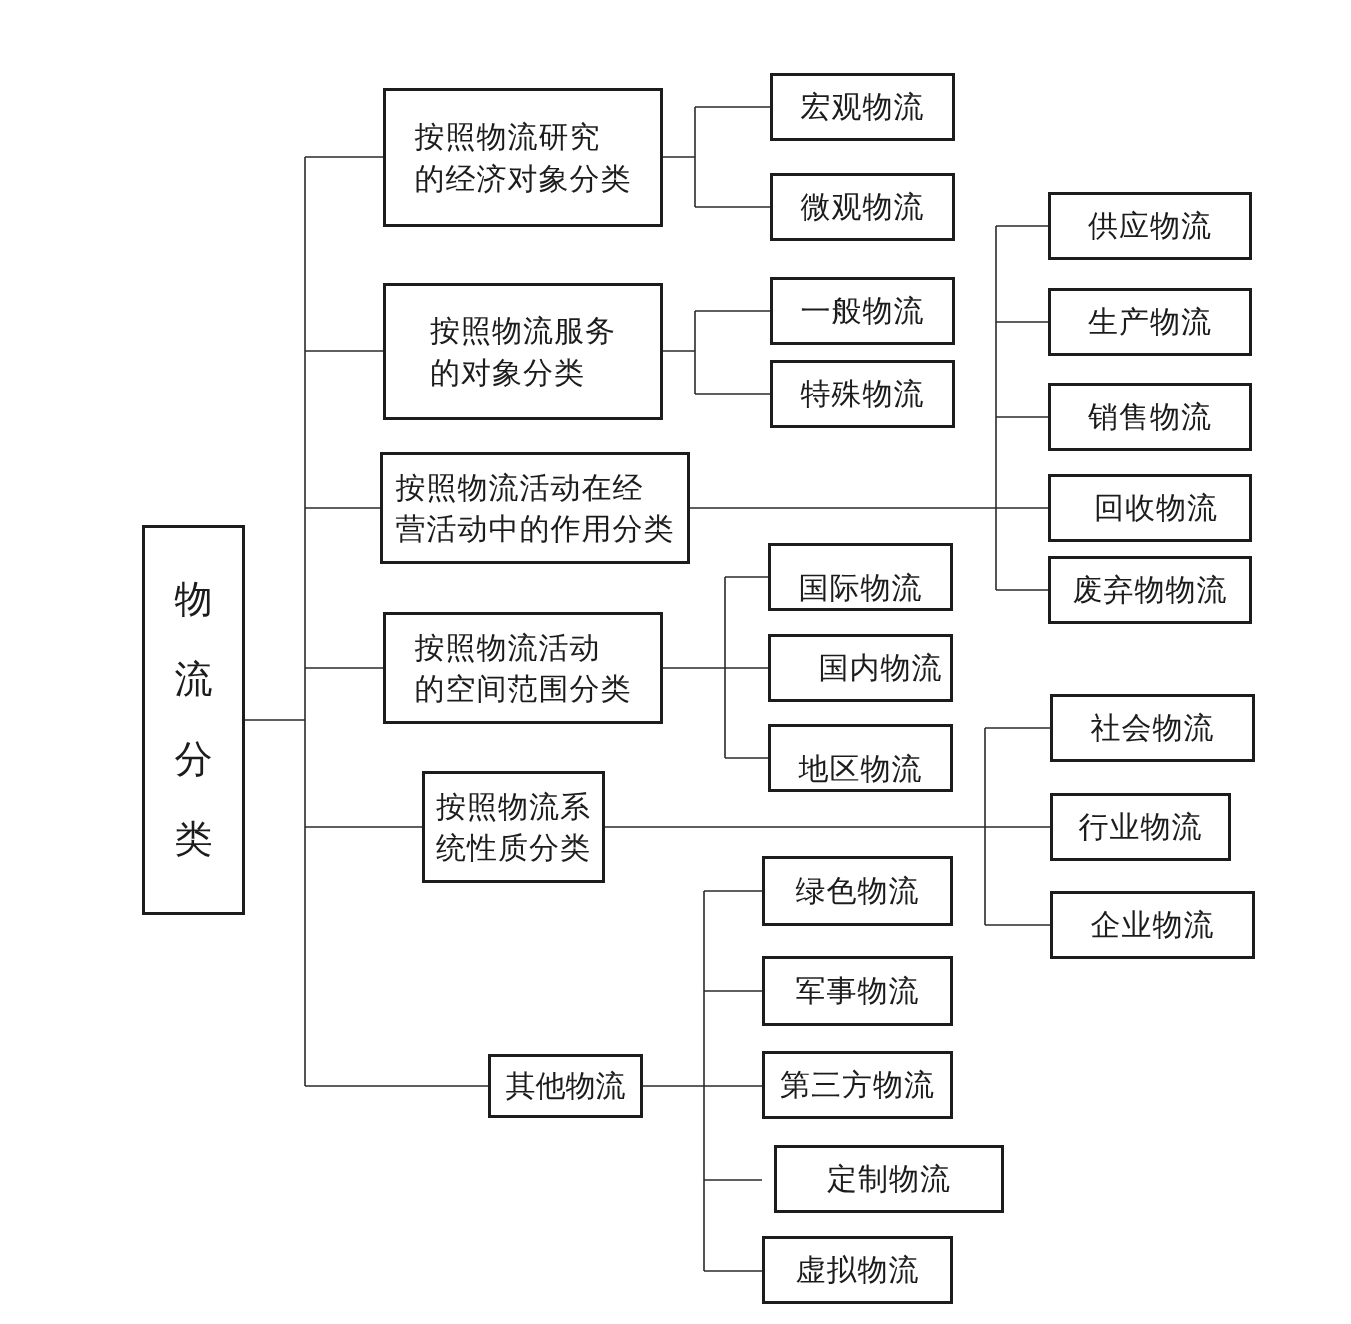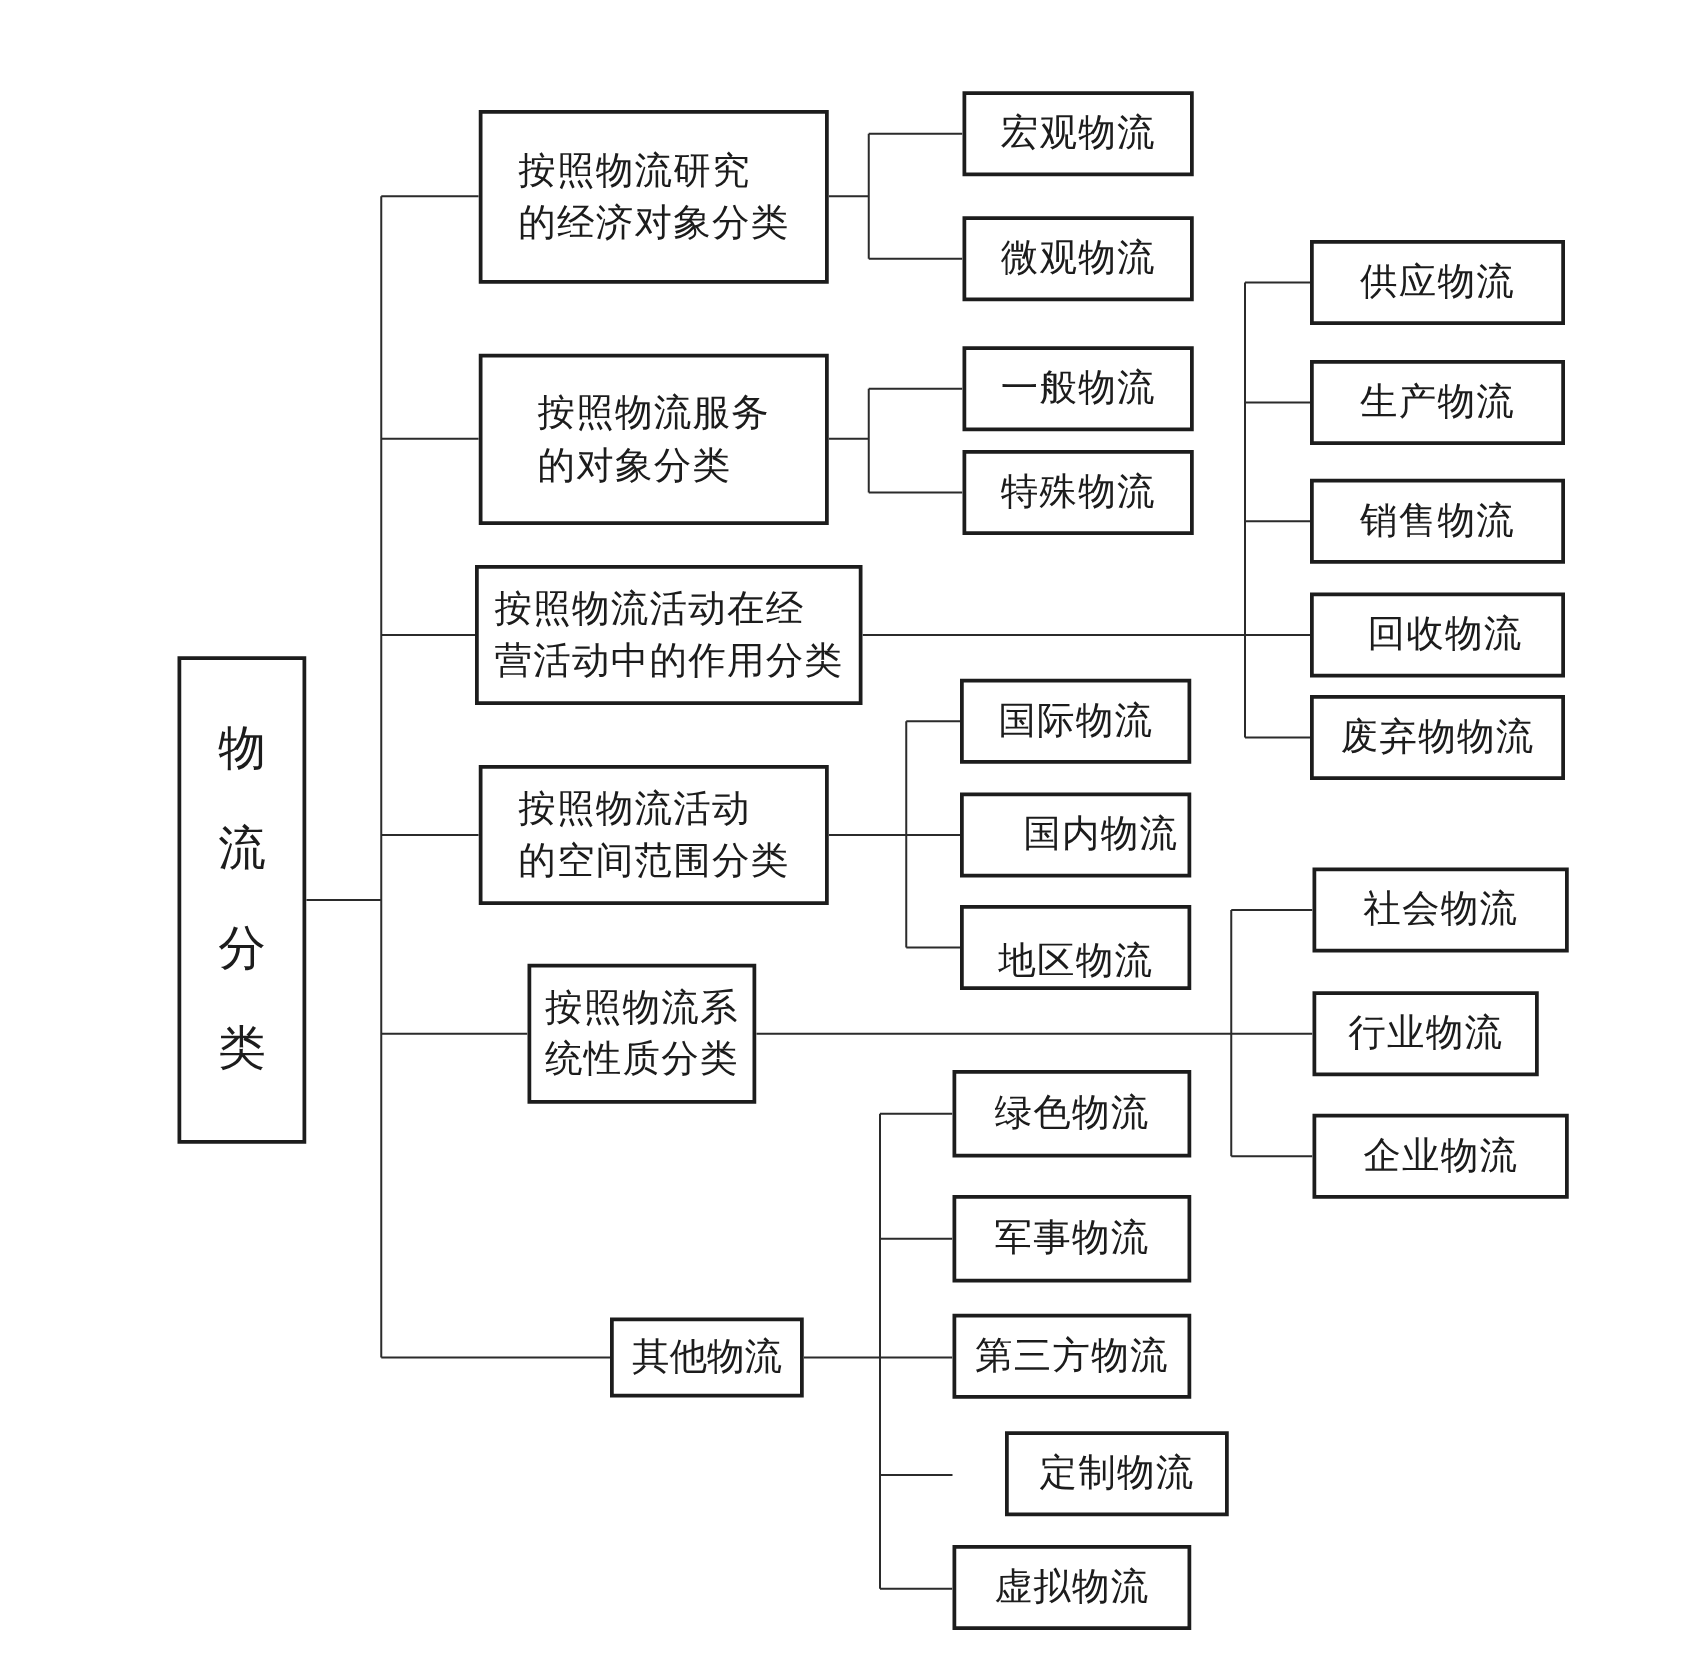--- a/index.html
+++ b/index.html
@@ -118,21 +118,21 @@
   <div class="node leaf" style="left:1048px; top:383px; width:204px; height:68px;">
     <span>销售物流</span>
   </div>
   <div class="node leaf" style="left:1048px; top:474px; width:204px; height:68px;padding-left:12px;">
     <span>回收物流</span>
   </div>
   <div class="node leaf" style="left:1048px; top:556px; width:204px; height:68px;">
     <span>废弃物物流</span>
   </div>
 
-  <div class="node leaf" style="left:768px; top:543px; width:185px; height:68px;">
+  <div class="node leaf" style="left:768px; top:543px; width:185px; height:68px;align-items:flex-end;">
     <span>国际物流</span>
   </div>
   <div class="node leaf" style="left:768px; top:634px; width:185px; height:68px;padding-left:40px;">
     <span>国内物流</span>
   </div>
   <div class="node leaf" style="left:768px; top:724px; width:185px; height:68px;align-items:flex-end;">
     <span>地区物流</span>
   </div>
 
   <div class="node leaf" style="left:1050px; top:694px; width:205px; height:68px;">
@@ -147,20 +147,20 @@
 
   <div class="node leaf" style="left:762px; top:956px; width:191px; height:70px;">
     <span>军事物流</span>
   </div>
   <div class="node leaf" style="left:762px; top:856px; width:191px; height:70px;">
     <span>绿色物流</span>
   </div>
   <div class="node leaf" style="left:762px; top:1051px; width:191px; height:68px;">
     <span>第三方物流</span>
   </div>
-  <div class="node leaf" style="left:804px; top:1145px; width:179px; height:68px;">
+  <div class="node leaf" style="left:774px; top:1145px; width:230px; height:68px;">
     <span>定制物流</span>
   </div>
   <div class="node leaf" style="left:762px; top:1236px; width:191px; height:68px;">
     <span>虚拟物流</span>
   </div>
 
 </div>
 
 </body></html>

